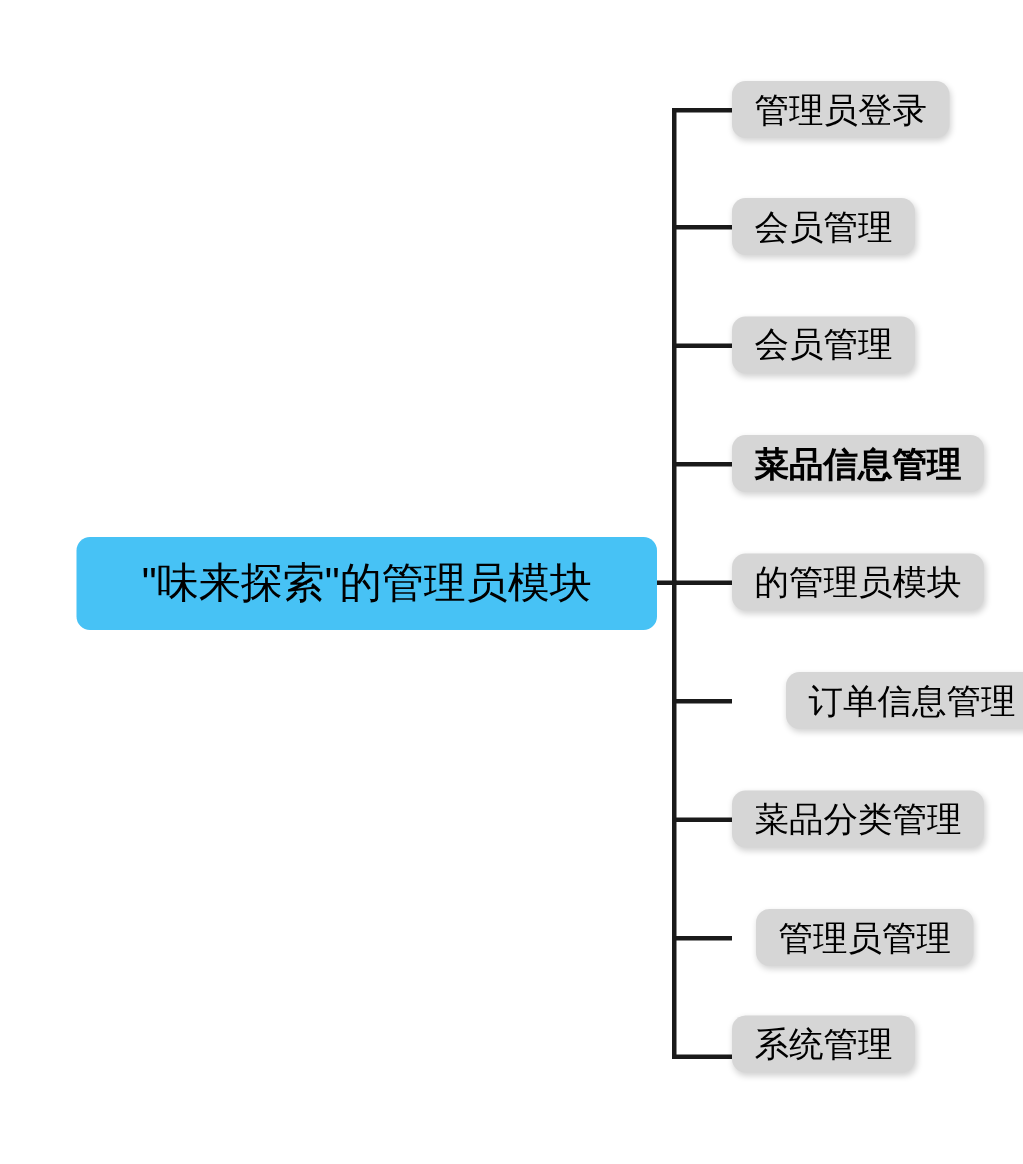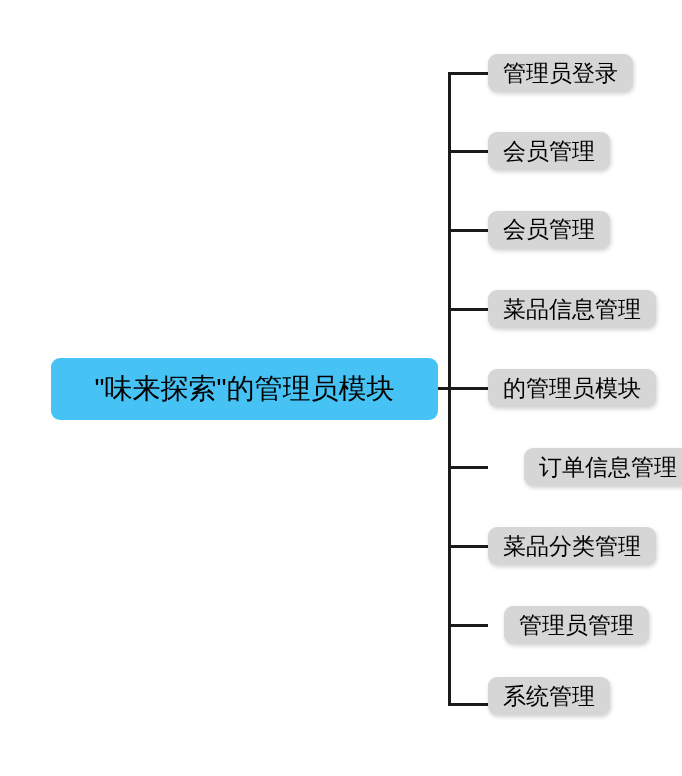--- a/index.html
+++ b/index.html
@@ -75,21 +75,21 @@
   <div class="root-connector"></div>
   <div class="root-node">"味来探索"的管理员模块</div>
   <div>
       <div class="stub" style="top: 71.5px; left: 448px; width: 40px;"></div>
       <div class="child-node" style="top: 73px;">管理员登录</div>
       <div class="stub" style="top: 149.5px; left: 448px; width: 40px;"></div>
       <div class="child-node" style="top: 151px;">会员管理</div>
       <div class="stub" style="top: 228.5px; left: 448px; width: 40px;"></div>
       <div class="child-node" style="top: 230px; font-family: Liberation Serif, serif;">会员管理</div>
       <div class="stub" style="top: 307.5px; left: 448px; width: 40px;"></div>
-      <div class="child-node" style="top: 309px;">菜品信息管理</div>
+      <div class="child-node" style="top: 309px; font-weight: bold;">菜品信息管理</div>
       <div class="stub" style="top: 386.5px; left: 448px; width: 40px;"></div>
       <div class="child-node" style="top: 388px;">的管理员模块</div>
       <div class="stub" style="top: 465.5px; left: 448px; width: 40px;"></div>
       <div class="child-node" style="top: 467px; margin-left: 36px;">订单信息管理</div>
       <div class="stub" style="top: 544.5px; left: 448px; width: 40px;"></div>
       <div class="child-node" style="top: 546px;">菜品分类管理</div>
       <div class="stub" style="top: 623.5px; left: 448px; width: 40px;"></div>
       <div class="child-node" style="top: 625px; margin-left: 16px;">管理员管理</div>
       <div class="stub" style="top: 702.5px; left: 448px; width: 40px;"></div>
       <div class="child-node" style="top: 674px; margin-top: 22px;">系统管理</div>

